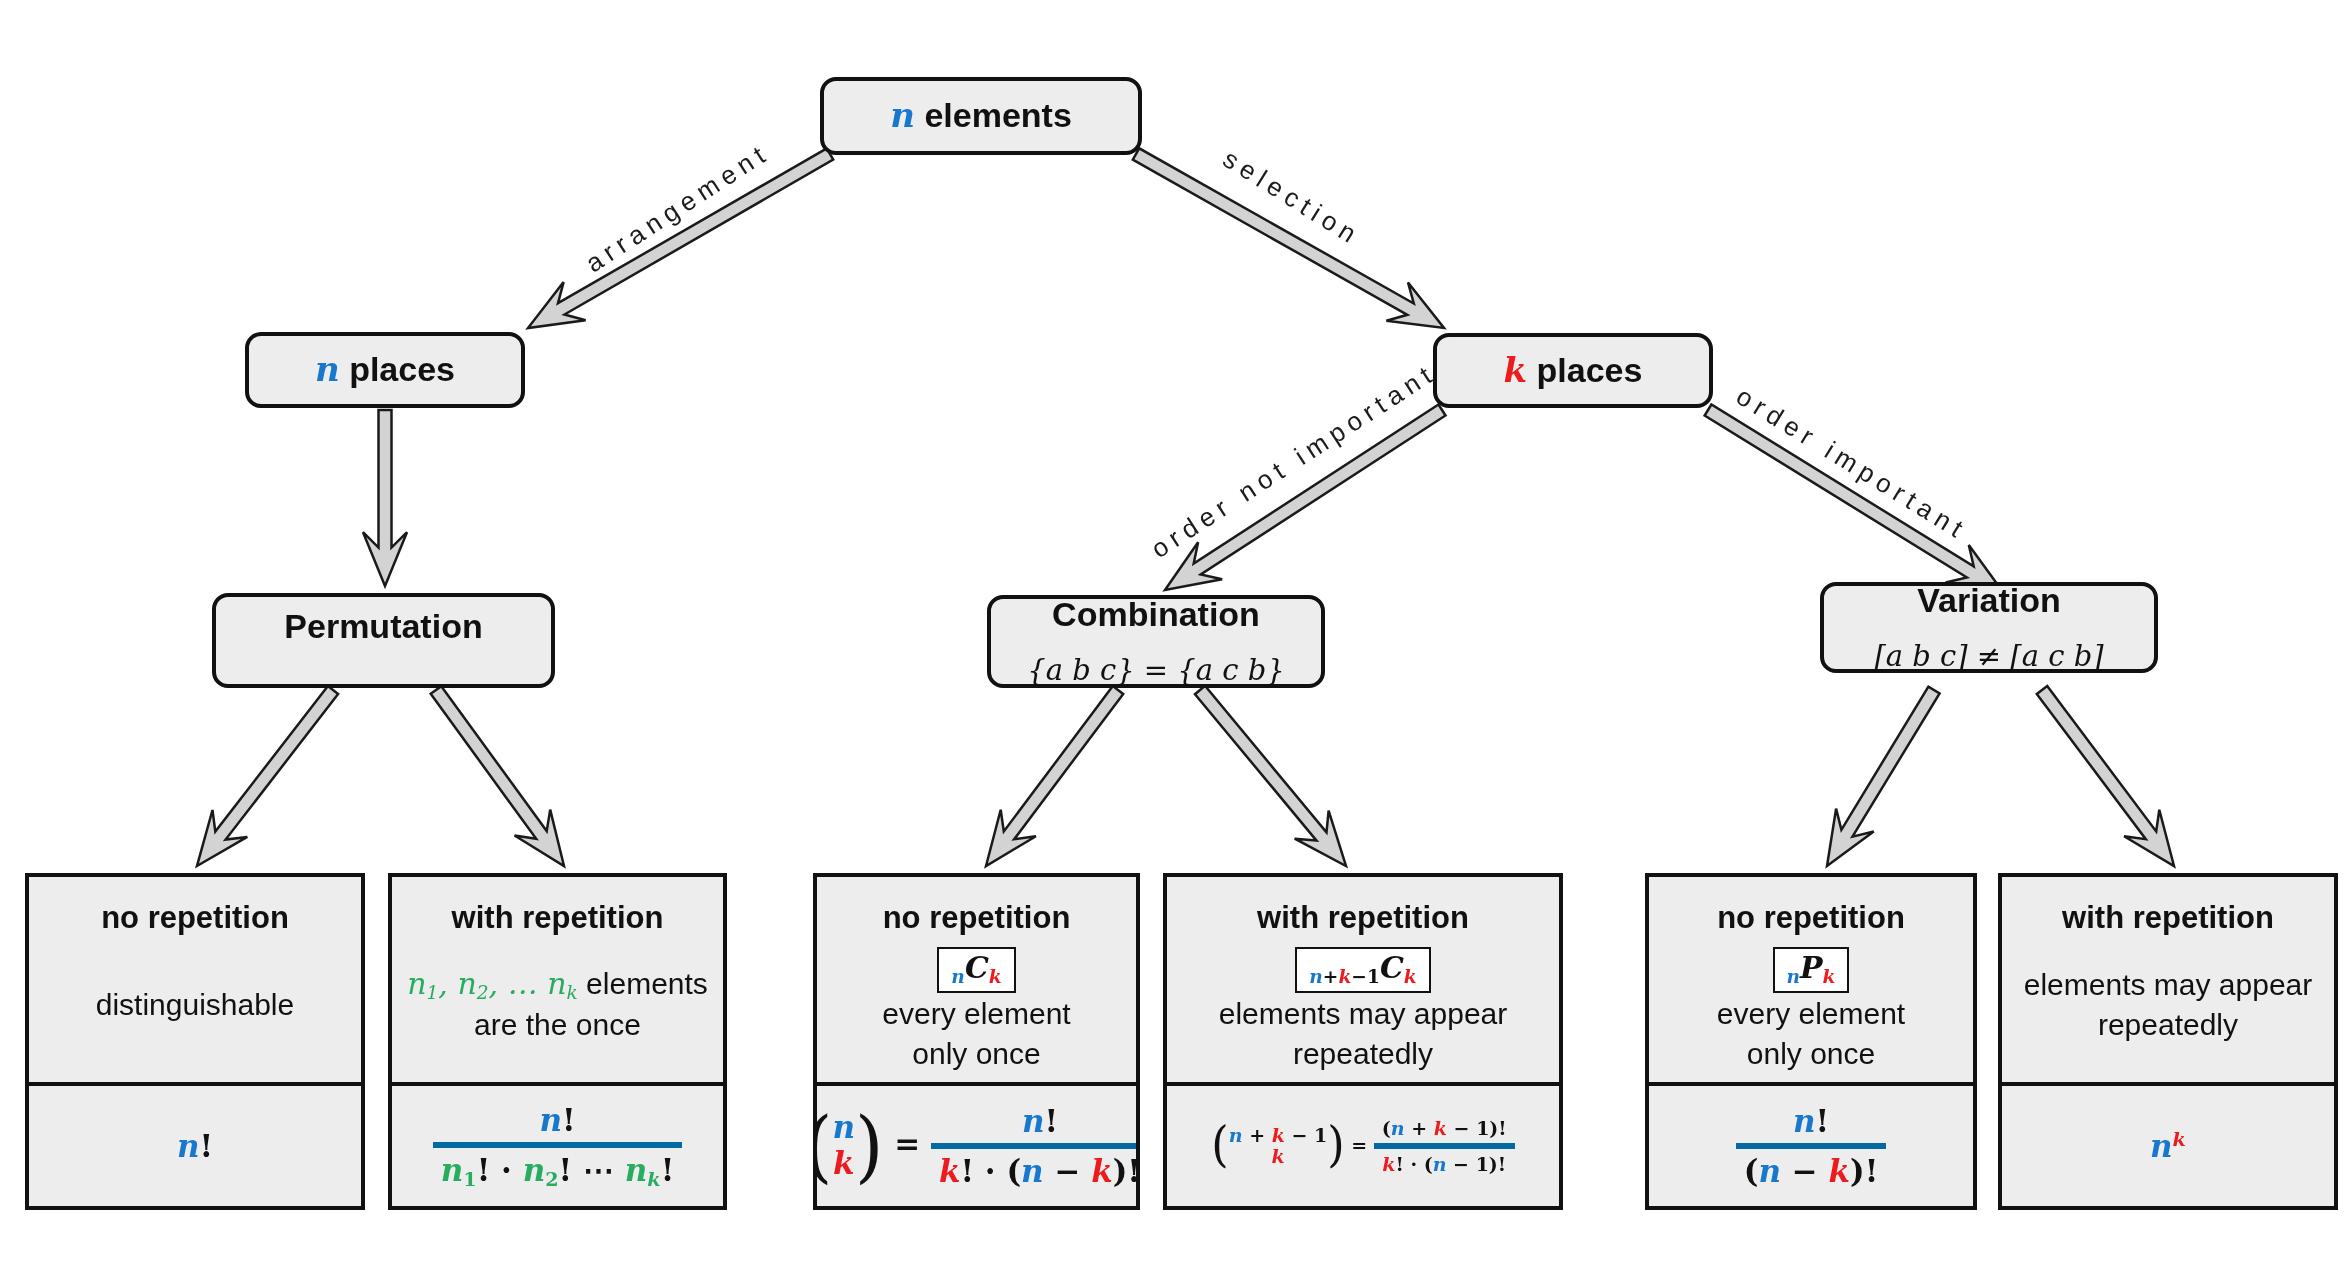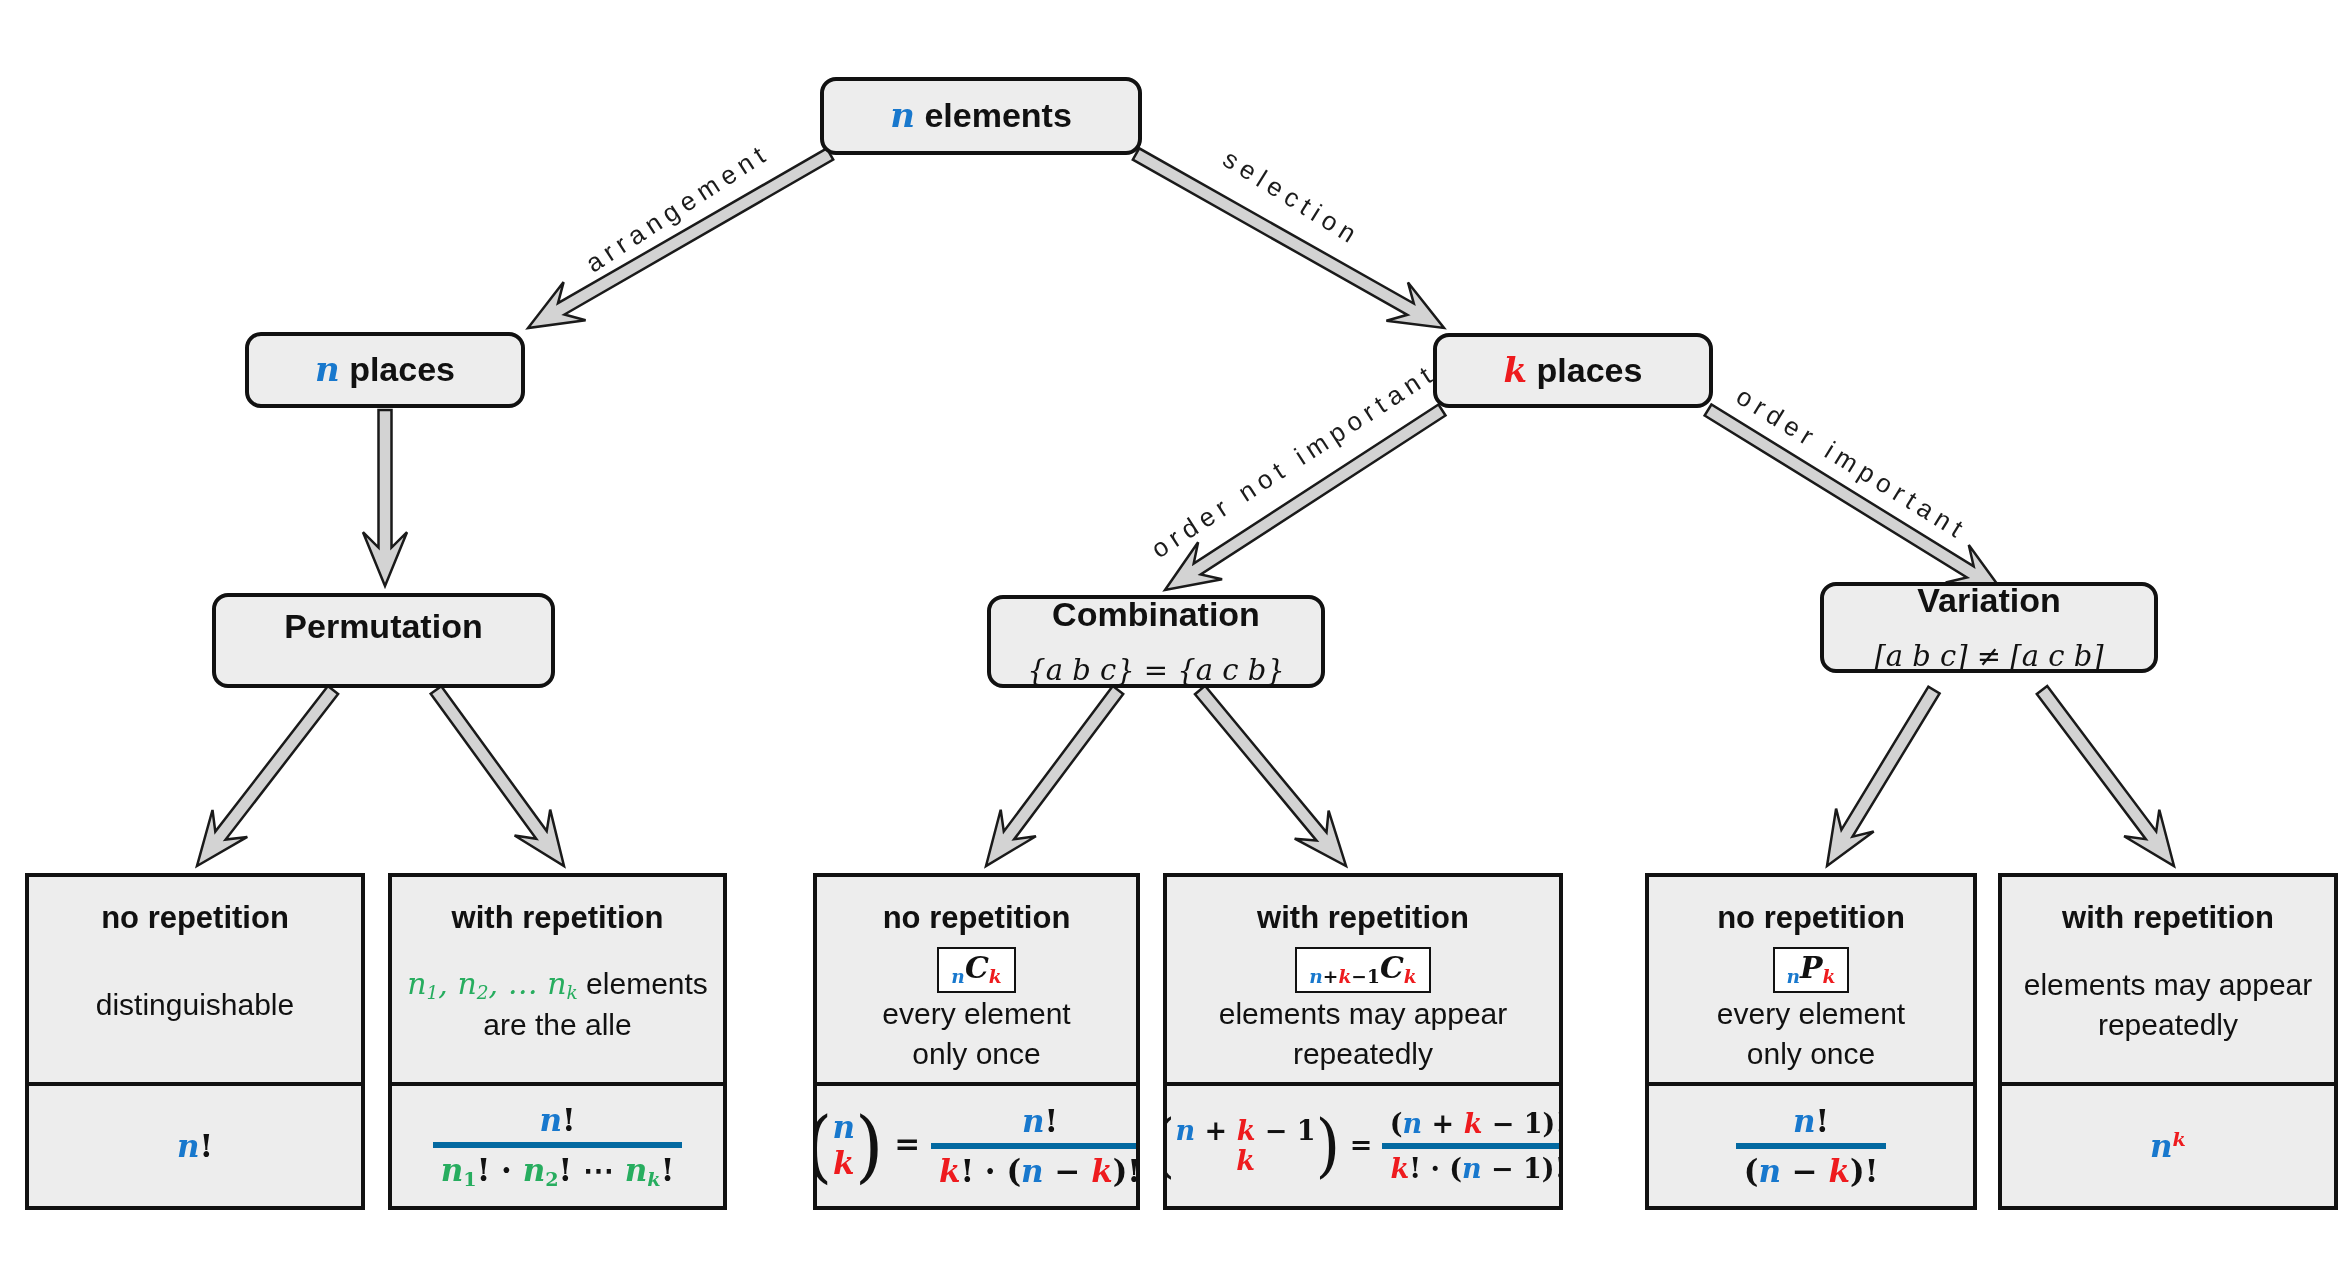--- a/index.html
+++ b/index.html
@@ -23,21 +23,21 @@
         display:flex;flex-direction:column;box-sizing:border-box;}
   .leaf-title{text-align:center;margin-top:24px;font-size:31px;font-weight:bold;line-height:1.1;}
   .badge-row{text-align:center;margin-top:12px;min-height:0;}
   .badge{display:inline-block;border:2px solid #111;background:#ffffff;padding:1px 12px 3px 12px;
          font-size:30px;line-height:1.2;}
   .leaf-desc{flex:1;display:flex;flex-direction:column;justify-content:center;text-align:center;
              font-size:30px;line-height:1.32;padding:0 6px 8px 6px;}
   .leaf-formula{height:120px;border-top:4px solid #111;display:flex;align-items:center;justify-content:center;
                 font-size:31px;overflow:hidden;}
   .leaf-formula .fx{white-space:pre;text-align:center;}
-  .fx-small{font-size:27px;}
+  .fx-small{font-size:19px;}
 
   
   .c-k{color:#111;} .c-b{color:#1878cd;} .c-r{color:#ee1b1e;} .c-g{color:#27ad5f;}
   .f-m{font-family:"DejaVu Serif",serif;font-style:italic;font-weight:bold;}
   .f-mi{font-family:"DejaVu Serif",serif;font-style:italic;font-weight:normal;}
   .f-mr{font-family:"DejaVu Serif",serif;font-style:normal;font-weight:bold;}
   .f-s{font-family:"Liberation Sans",sans-serif;font-weight:normal;}
   .f-sb{font-family:"Liberation Sans",sans-serif;font-weight:bold;}
   .v-sub{font-size:62%;vertical-align:-0.25em;}
   .v-sup{font-size:62%;vertical-align:0.55em;}
@@ -106,21 +106,21 @@
       </div>
     <div class="leaf-formula">
         <div class="fx"><span class="c-b f-m">n</span><span class="c-k f-mr">!</span></div>
       </div>
   </div>
 
   <div class="leaf" style="left:388px;width:339px;">
     <div class="leaf-title">with repetition</div>
     <div class="leaf-desc">
         <div><span class="c-g f-mi">n</span><span class="c-g f-mi v-sub">1</span><span class="c-g f-mi">, </span><span class="c-g f-mi">n</span><span class="c-g f-mi v-sub">2</span><span class="c-g f-mi">, … </span><span class="c-g f-mi">n</span><span class="c-g f-mi v-sub">k</span><span class="c-k f-s"> elements</span></div>
-        <div><span class="c-k f-s">are the alle</span></div>
+        <div><span class="c-k f-s">are the once</span></div>
       </div>
     <div class="leaf-formula">
         <div class="fx"><span class="frac"><span class="num"><span class="c-b f-m">n</span><span class="c-k f-mr">!</span></span><span class="den"><span class="c-g f-m">n</span><span class="c-g f-mr v-sub">1</span><span class="c-k f-mr">! · </span><span class="c-g f-m">n</span><span class="c-g f-mr v-sub">2</span><span class="c-k f-mr">! ⋯ </span><span class="c-g f-m">n</span><span class="c-g f-m v-sub">k</span><span class="c-k f-mr">!</span></span></span></div>
       </div>
   </div>
 
   <div class="leaf" style="left:813px;width:327px;">
     <div class="leaf-title">no repetition</div>
     <div class="badge-row"><span class="badge"><span class="c-b f-m v-sub">n</span><span class="c-k f-m">C</span><span class="c-r f-m v-sub">k</span></span></div>
     <div class="leaf-desc">

